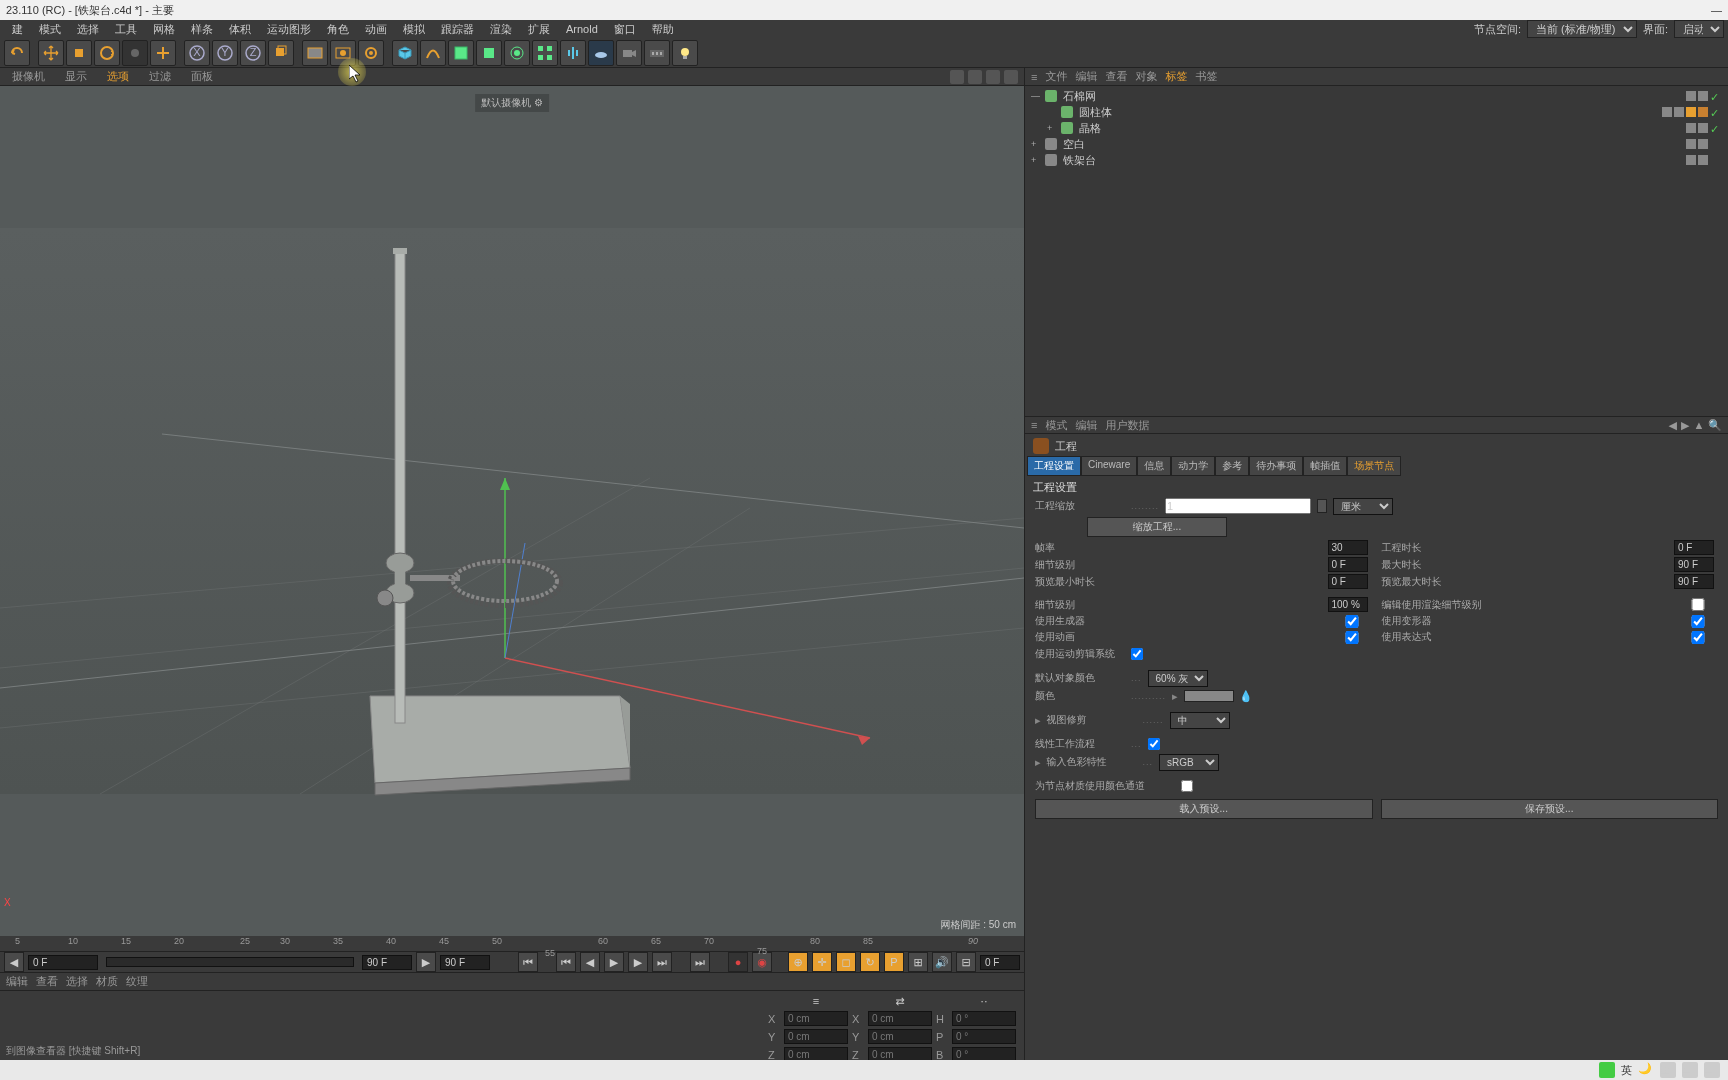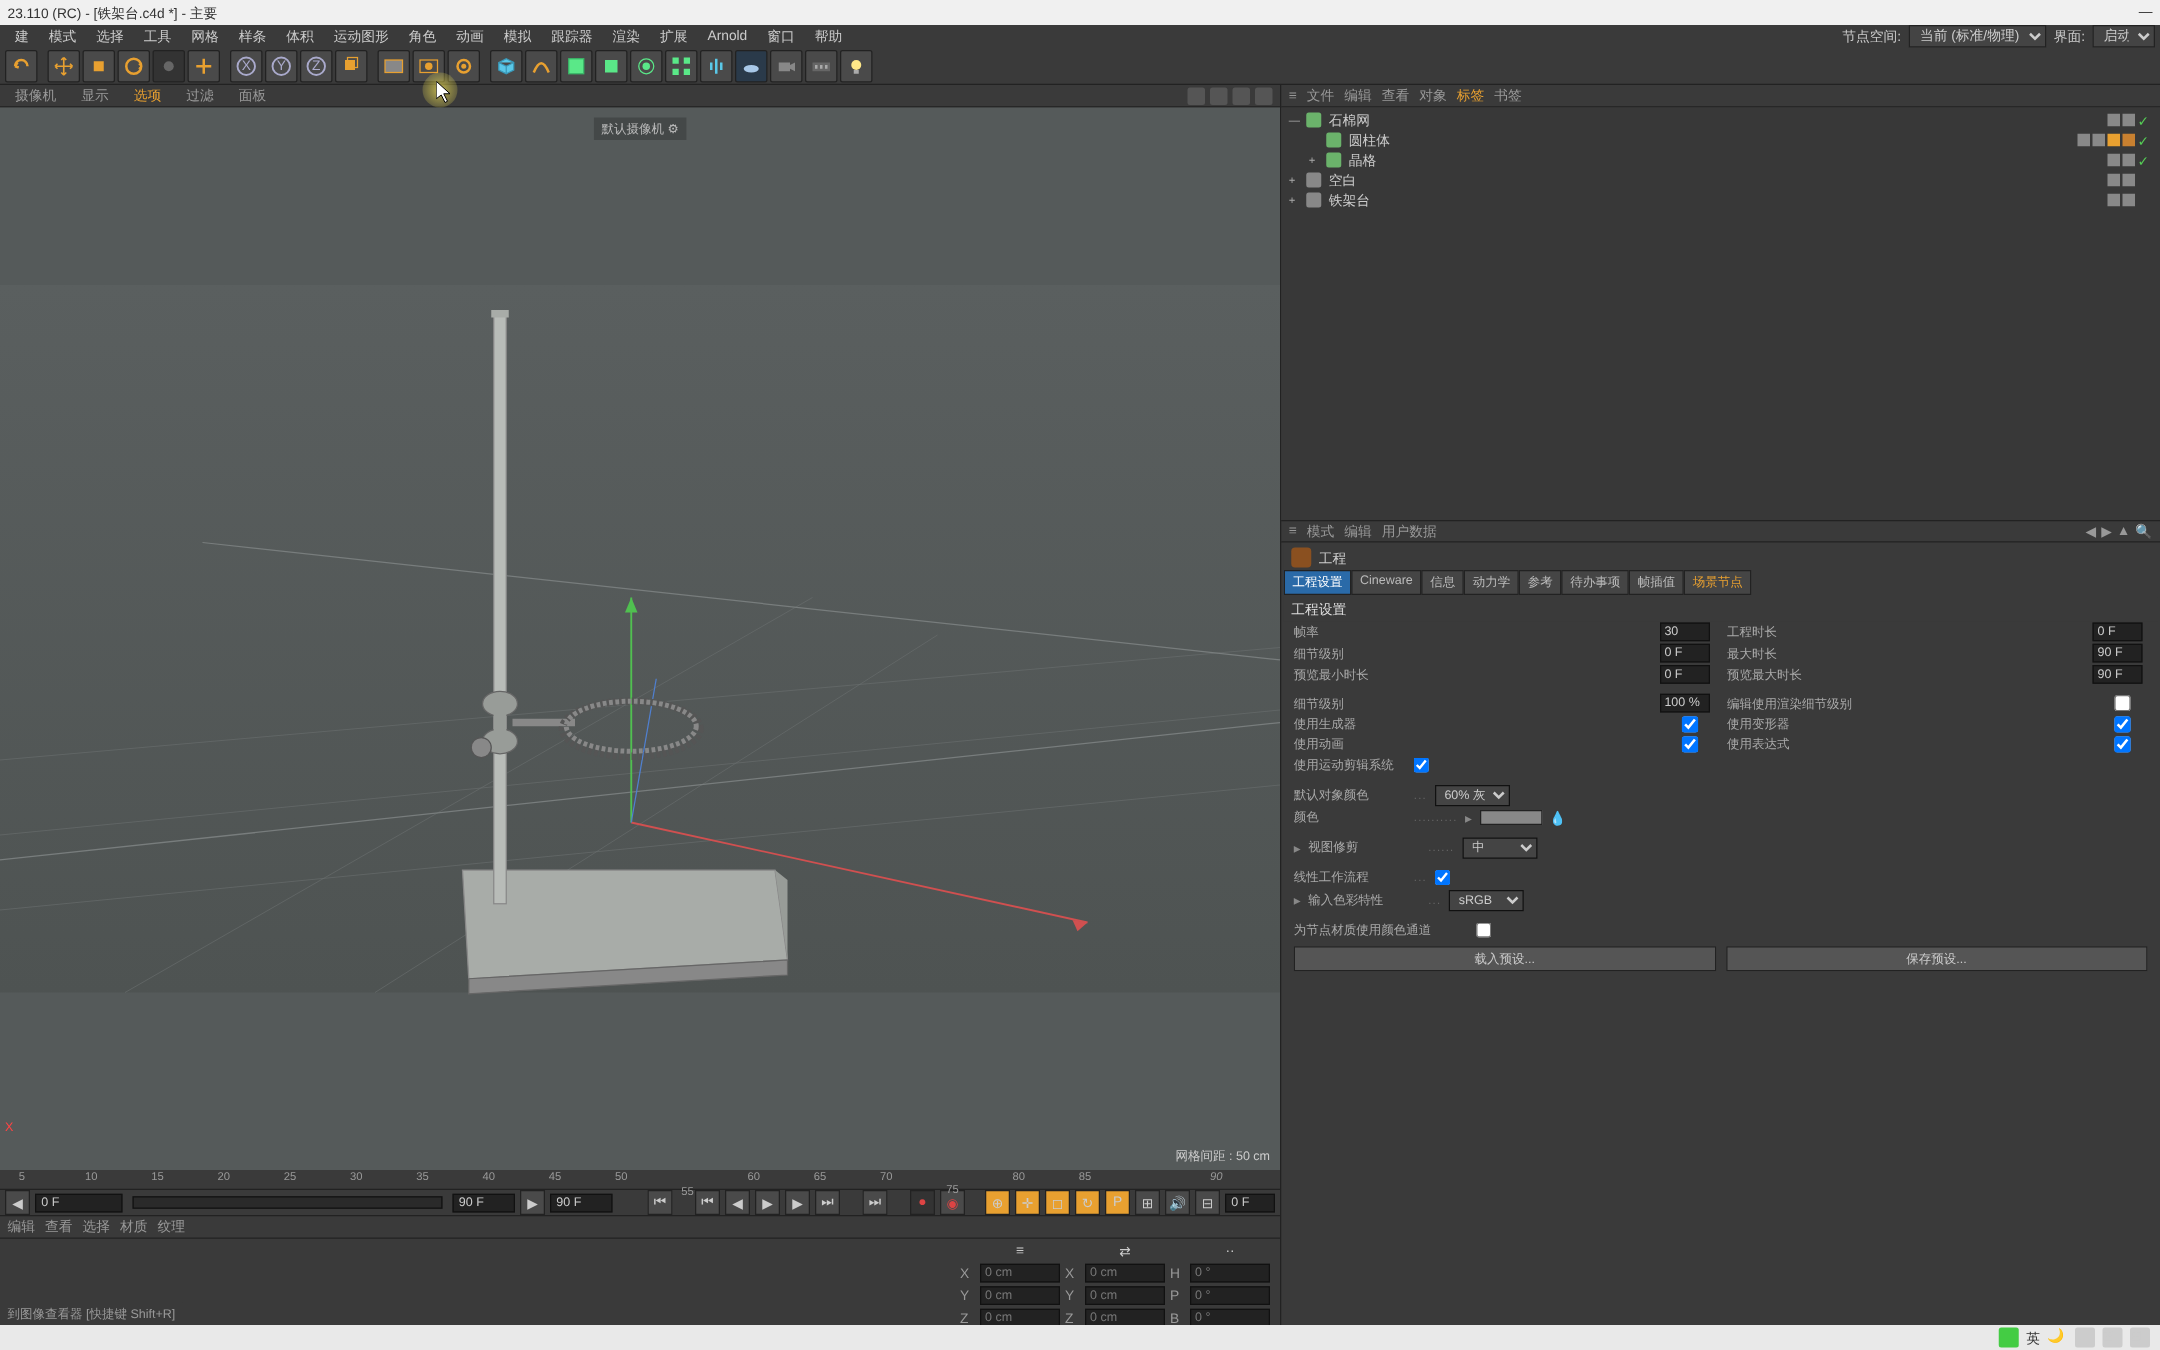--- a/index.html
+++ b/index.html
@@ -324,21 +324,21 @@
       <div class="x">X</div>
     </div>
 
     <div class="timeline">
       <div class="ruler">
 
       <span class="tick" style="left: 15px;">5</span>
           <span class="tick" style="left: 68px;">10</span>
           <span class="tick" style="left: 121px;">15</span>
           <span class="tick" style="left: 174px;">20</span>
-          <span class="tick" style="left: 227px;">25</span>
+          <span class="tick" style="left: 240px;">25</span>
           <span class="tick" style="left: 280px;">30</span>
           <span class="tick" style="left: 333px;">35</span>
           <span class="tick" style="left: 386px;">40</span>
           <span class="tick" style="left: 439px;">45</span>
           <span class="tick" style="left: 492px;">50</span>
           <span class="tick" style="left: 545px; margin-top: 12px;">55</span>
           <span class="tick" style="left: 598px;">60</span>
           <span class="tick" style="left: 651px;">65</span>
           <span class="tick" style="left: 704px;">70</span>
           <span class="tick" style="left: 757px; margin-top: 10px;">75</span>
@@ -526,20 +526,30 @@
         <div class="tab">Cineware</div>
         <div class="tab">信息</div>
         <div class="tab">动力学</div>
         <div class="tab">参考</div>
         <div class="tab">待办事项</div>
         <div class="tab">帧插值</div>
         <div class="tab orange">场景节点</div>
       </div>
       <div class="section">
         <div class="sh">工程设置</div>
+        <div class="prop">
+            <span class="pl">工程缩放</span>
+            <span class="dots">........</span>
+            <input value="1" style="">
+            <div class="spin"></div>
+            <select><option>厘米</option></select>
+          </div>
+        <div style="padding:2px 8px">
+            <div class="wide-btn" style="width:140px;margin-left:52px">缩放工程...</div>
+          </div>
 
         <div class="prop-row2">
           <div class="half">
               <span class="pl">帧率</span>
               <input value="30" style="">
               <div class="spin"></div>
             </div>
           <div class="half">
               <span class="pl">工程时长</span>
               <input value="0 F" style="">

